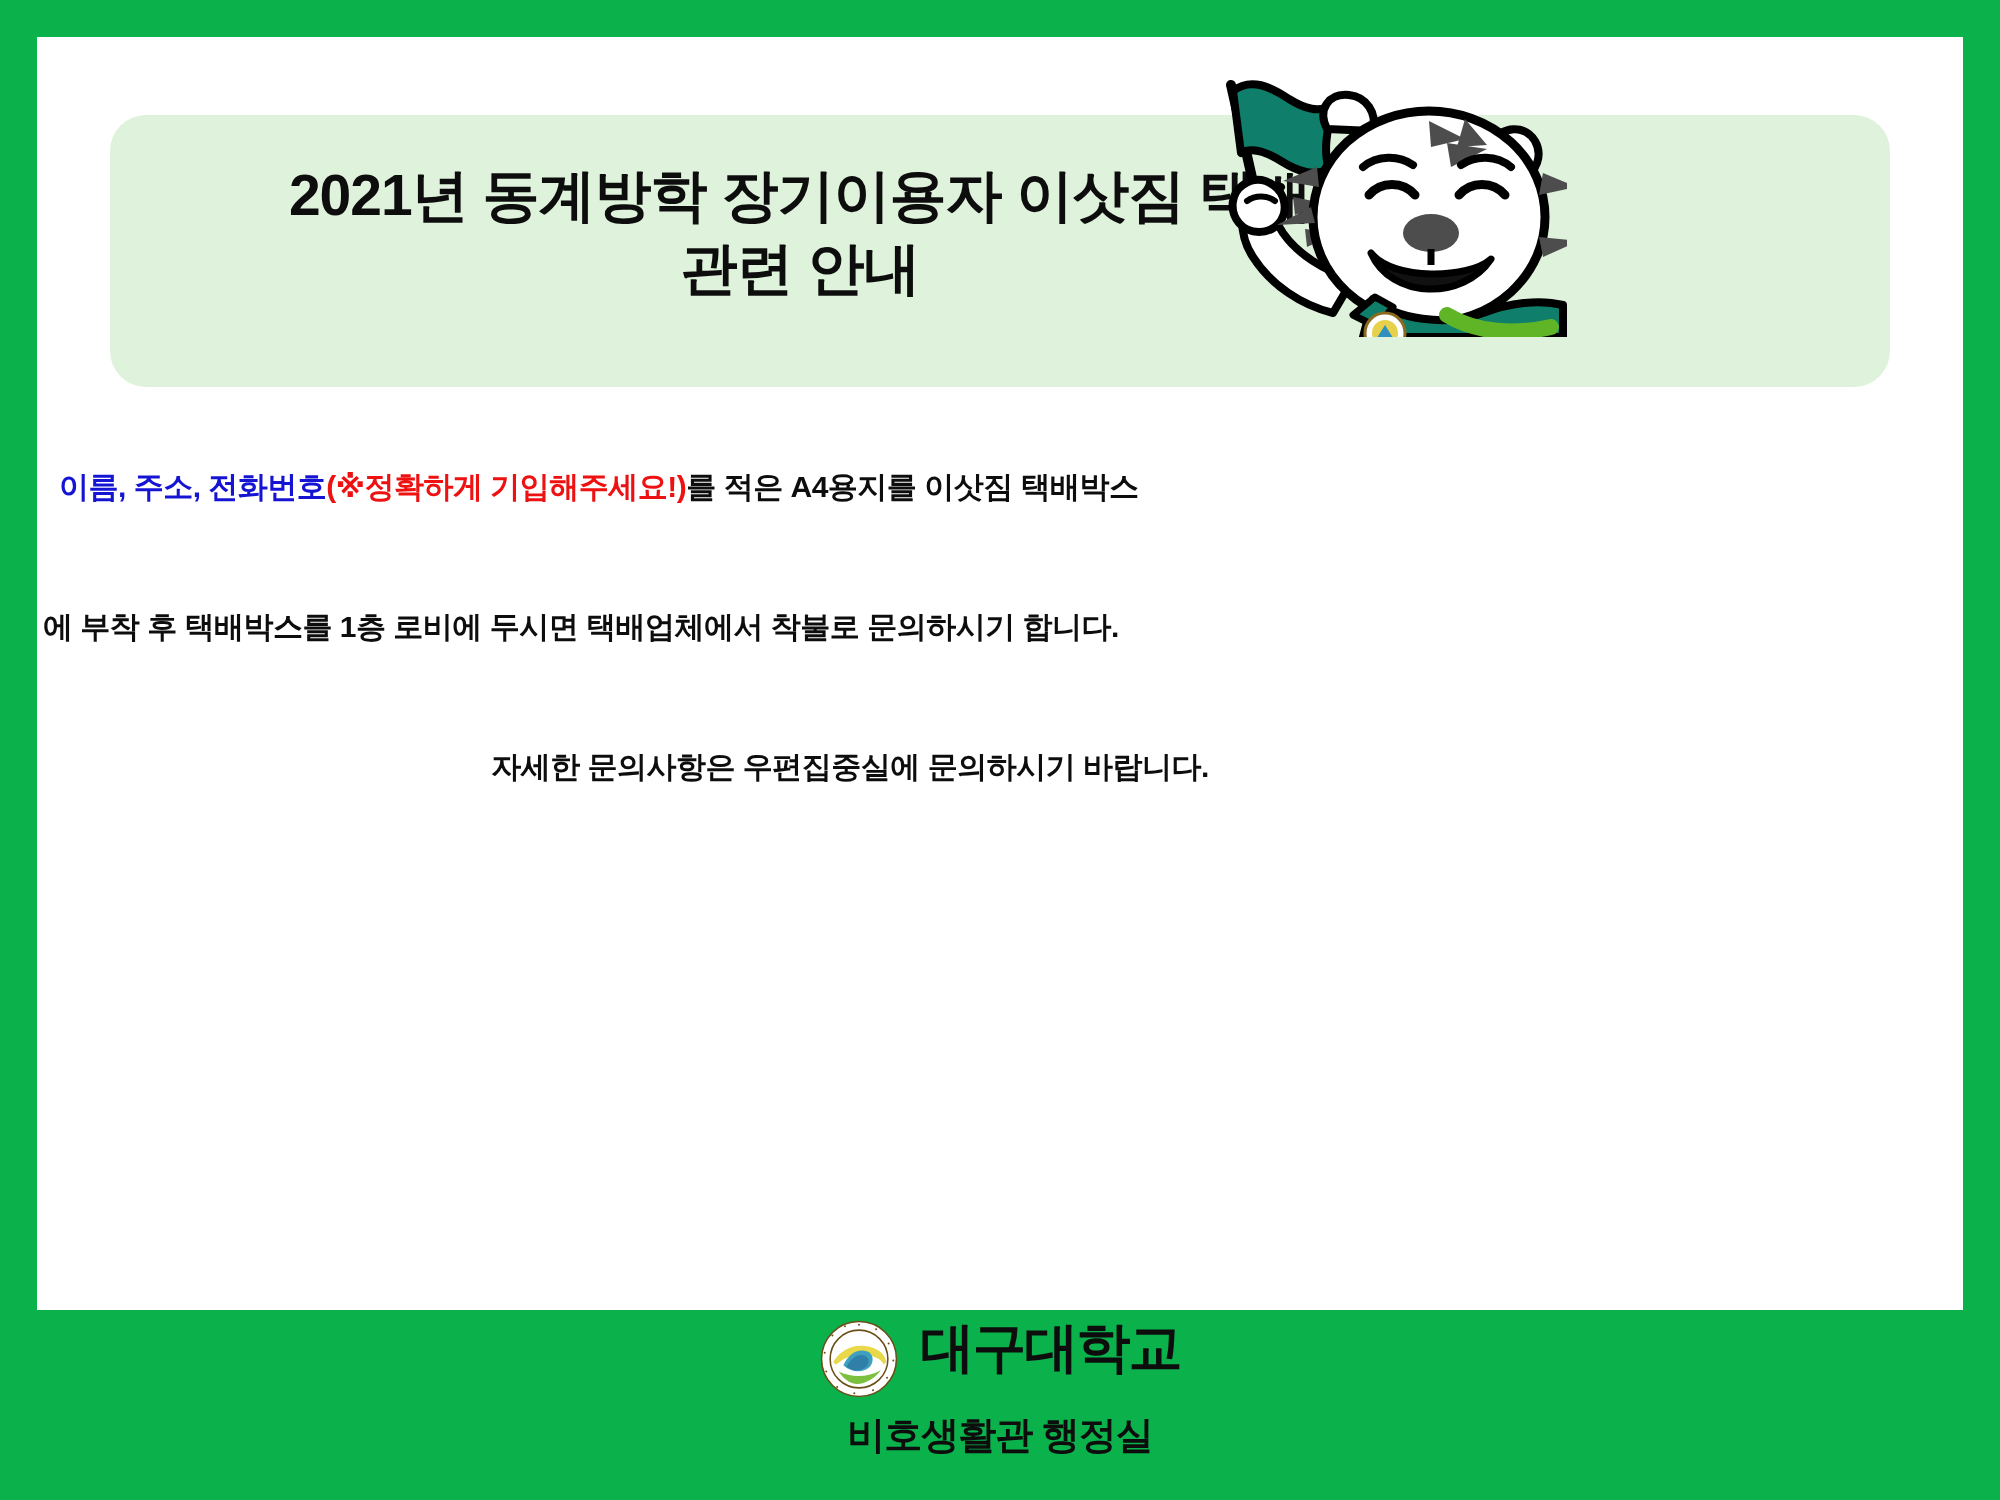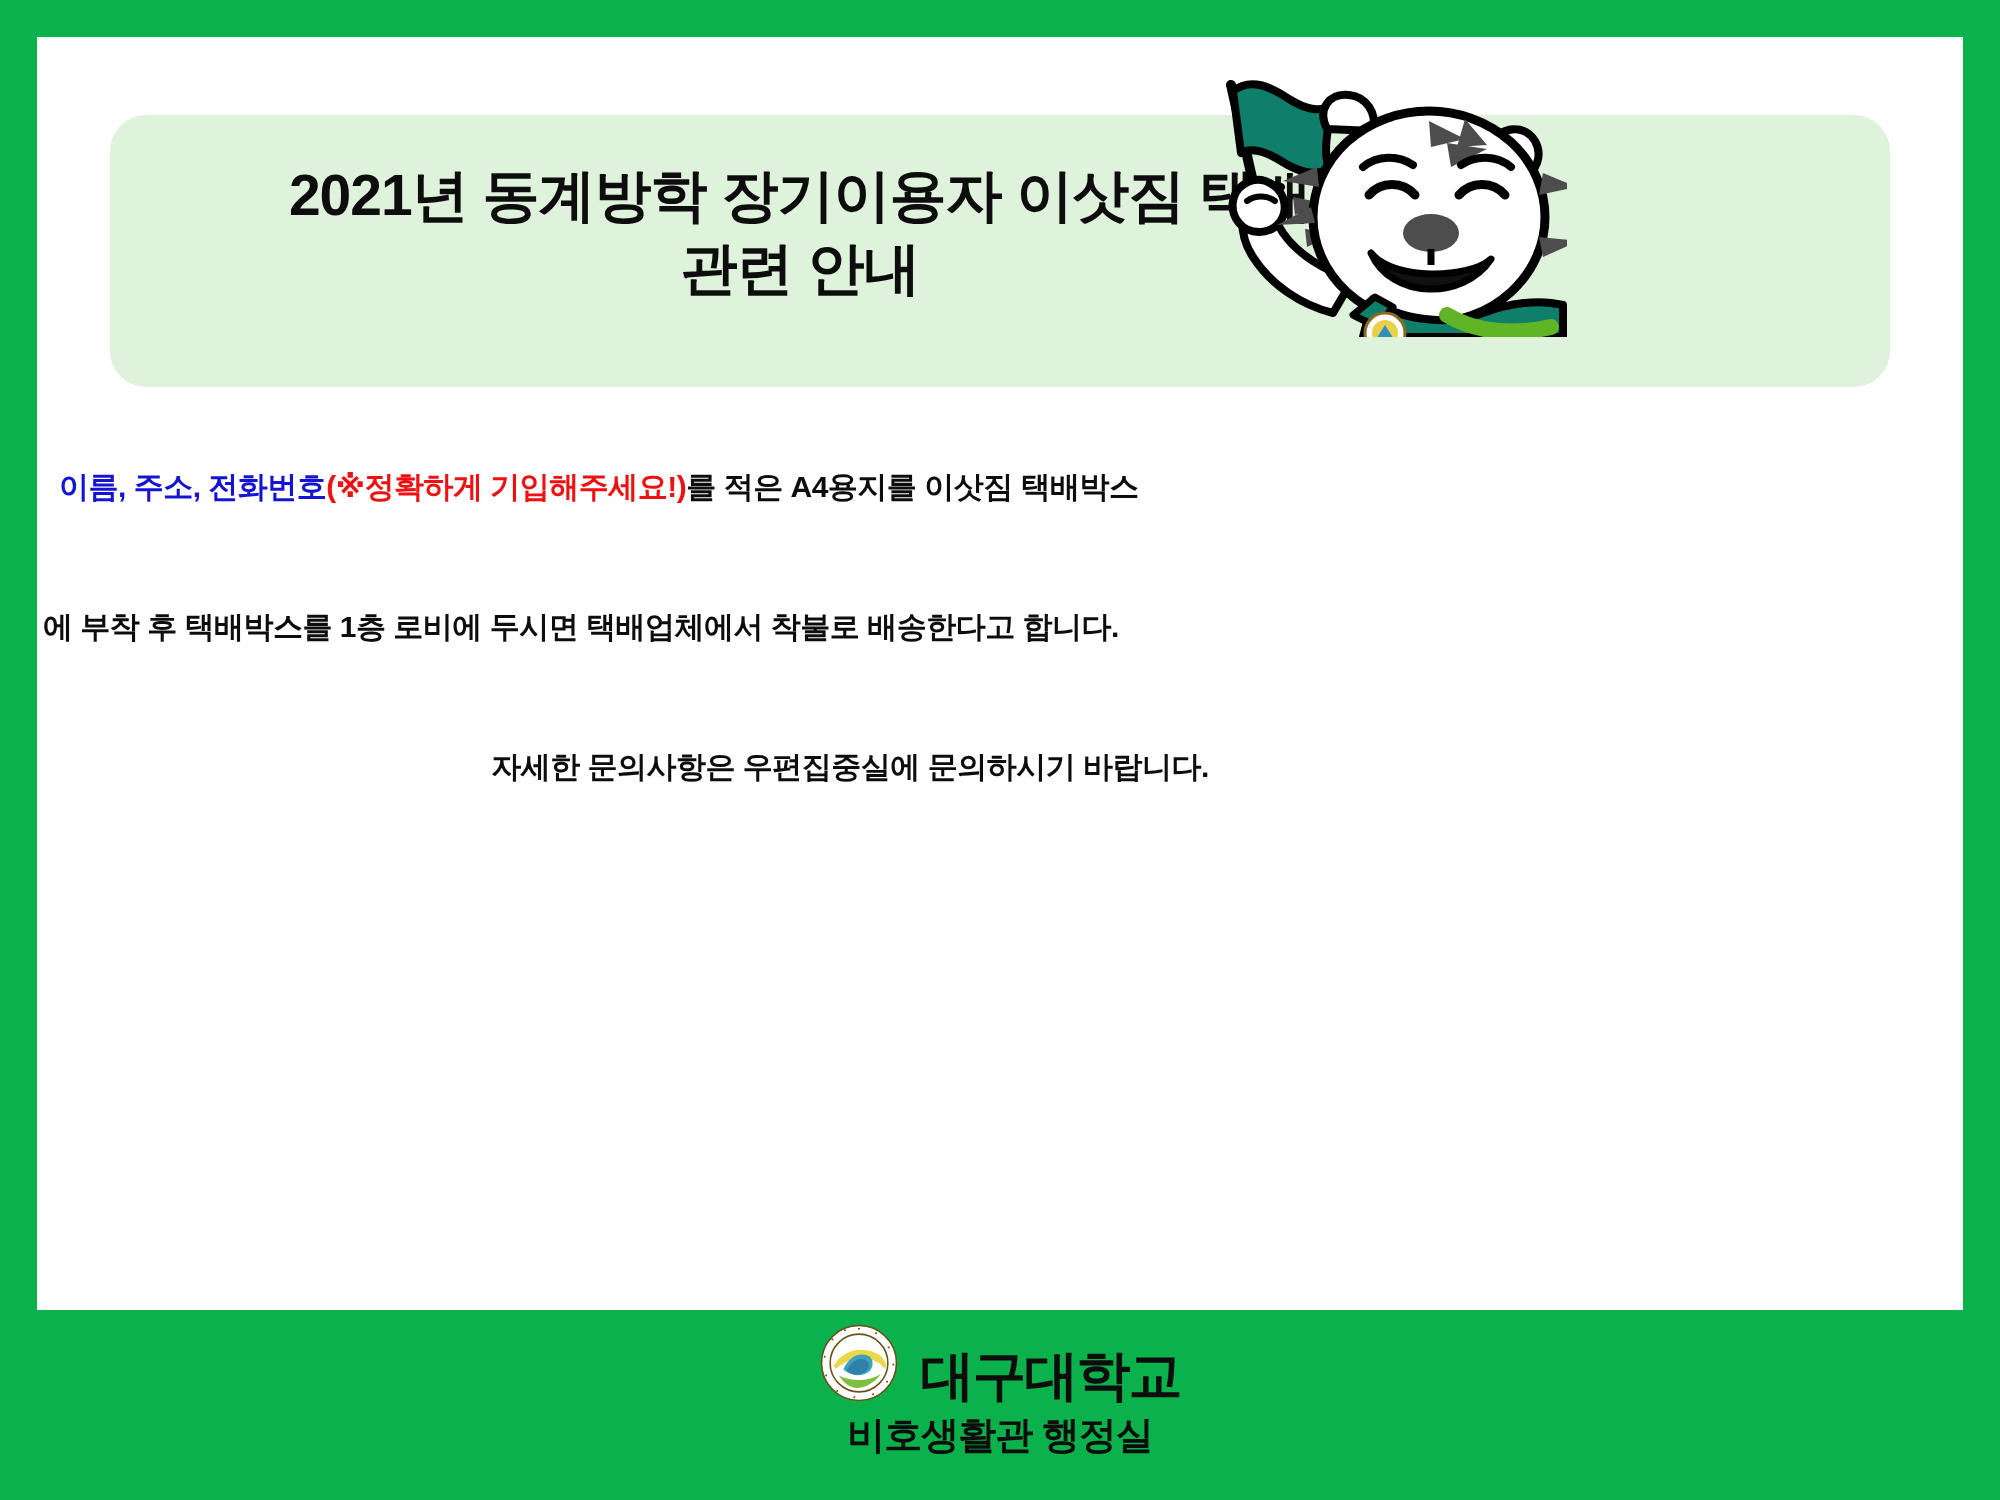--- a/index.html
+++ b/index.html
@@ -86,21 +86,21 @@
     position: absolute;
     left: 0;
     top: 1310px;
     width: 2000px;
     height: 190px;
     background: #0bb14b;
     text-align: center;
   }
   .footer-row {
     display: flex;
-    align-items: flex-end;
+    align-items: flex-start;
     justify-content: center;
     gap: 23px;
     height: 92px;
     padding-top: 10px;
     box-sizing: border-box;
   }
   .seal { width: 78px; height: 78px; flex: 0 0 auto; }
   .univ-name {
     font-size: 54px;
     font-weight: bold;
@@ -182,21 +182,21 @@
         <path d="M228 294 l10 -16 10 16 z" fill="#2f8fbf"></path>
       </svg>
     </div>
 
     <div class="body-block">
 
       <div class="body-line line-1">
         <span class="blue">이름, 주소, 전화번호</span><span class="red">(※정확하게 기입해주세요!)</span><span>를 적은 A4용지를 이삿짐 택배박스</span>
       </div>
 
-      <div class="body-line line-2">에 부착 후 택배박스를 1층 로비에 두시면 택배업체에서 착불로 배송한다고 합니다.</div>
+      <div class="body-line line-2">에 부착 후 택배박스를 1층 로비에 두시면 택배업체에서 착불로 문의하시기 합니다.</div>
 
       <div class="body-line line-3">자세한 문의사항은 우편집중실에 문의하시기 바랍니다.</div>
     </div>
   </div>
 
   <div class="footer">
 
     <div class="footer-row">
       <span class="seal">
         <svg viewBox="0 0 100 100" width="78" height="78" xmlns="http://www.w3.org/2000/svg">

